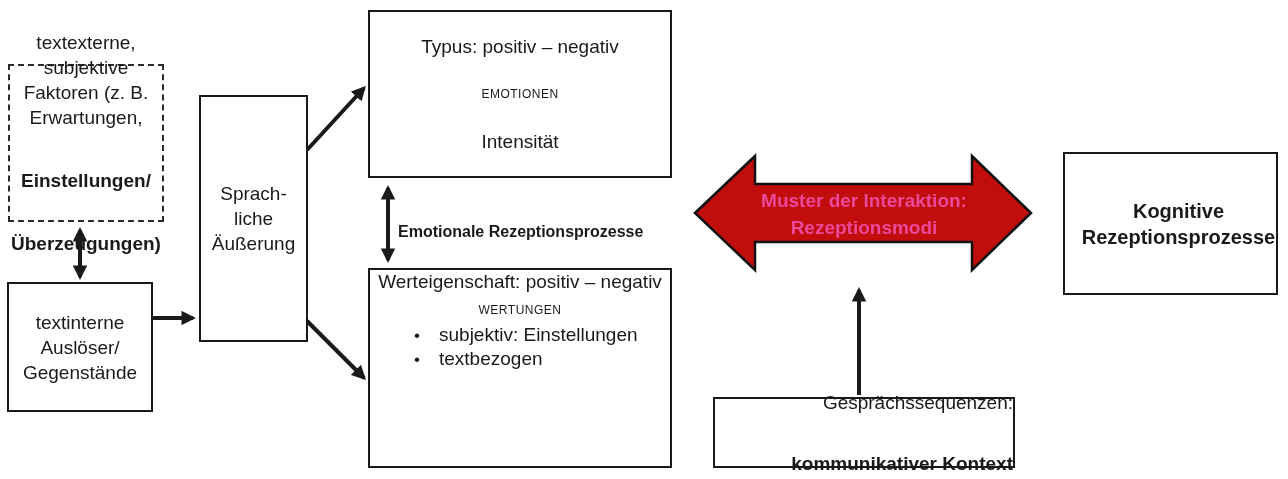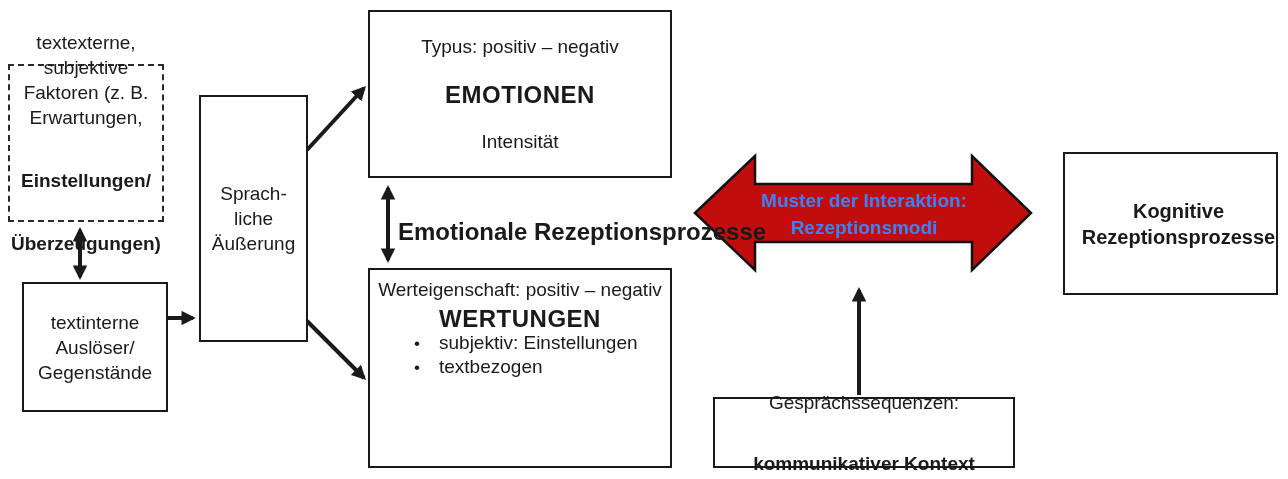--- a/index.html
+++ b/index.html
@@ -38,32 +38,32 @@
     justify-content: center;
     text-align: center;
     font-size: 19px;
     line-height: 25px;
   }
   .box.dashed {
     border: 2px dashed #2a2a2a;
   }
   .bold { font-weight: bold; margin-top: 38px; }
   .title-line {
-    font-weight: bold;
-    font-size: 24px;
+    font-weight: normal;
+    font-size: 12px;
     letter-spacing: 0.5px;
   }
   
   #dashed-box   { left: 8px;    top: 64px;  width: 156px; height: 158px; line-height: 25px; }
-  #textinterne  { left: 22px;    top: 282px; width: 146px; height: 130px; }
+  #textinterne  { left: 7px;    top: 282px; width: 146px; height: 130px; }
   #sprachliche  { left: 199px;  top: 95px;  width: 109px; height: 247px; }
   #emotionen    { left: 368px;  top: 10px;  width: 304px; height: 168px; justify-content: space-evenly; }
-  #wertungen    { left: 368px;  top: 268px; width: 304px; height: 200px; justify-content: flex-start; padding-top: 8px; }
+  #wertungen    { left: 368px;  top: 268px; width: 304px; height: 200px; justify-content: flex-start; padding-top: 0; }
   #kognitive    { left: 1063px; top: 152px; width: 215px; height: 143px; font-weight: bold; font-size: 20px; line-height: 26px; padding-left: 16px; }
-  #gespraech    { left: 713px;  top: 397px; width: 302px; height: 71px;  line-height: 23px; }
+  #gespraech    { left: 713px;  top: 397px; width: 302px; height: 71px;  line-height: 23px; align-items: flex-end; }
 
   #wertungen .w-title { margin-top: 5px; }
   #wertungen .w-scale { margin-top: 20px; }
   #wertungen .w-line  { line-height: 23px; }
   .bullet-row {
     width: 100%;
     display: flex;
     align-items: baseline;
     text-align: left;
     padding-left: 44px;
@@ -74,31 +74,31 @@
     width: 25px;
     flex: 0 0 25px;
     text-align: left;
     font-size: 17px;
   }
   #emo-label {
     position: absolute;
     left: 398px;
     top: 220px;
     font-weight: bold;
-    font-size: 24px;
+    font-size: 16px;
     line-height: 24px;
     white-space: nowrap;
   }
   #red-arrow-text {
     position: absolute;
     left: 730px;
     top: 187px;
     width: 268px;
     text-align: center;
-    color: #3b82f6;
+    color: #ec4899;
     font-weight: bold;
     font-size: 19px;
     line-height: 27px;
     white-space: nowrap;
   }
 </style>
 </head>
 <body>
 
 <div id="canvas">

